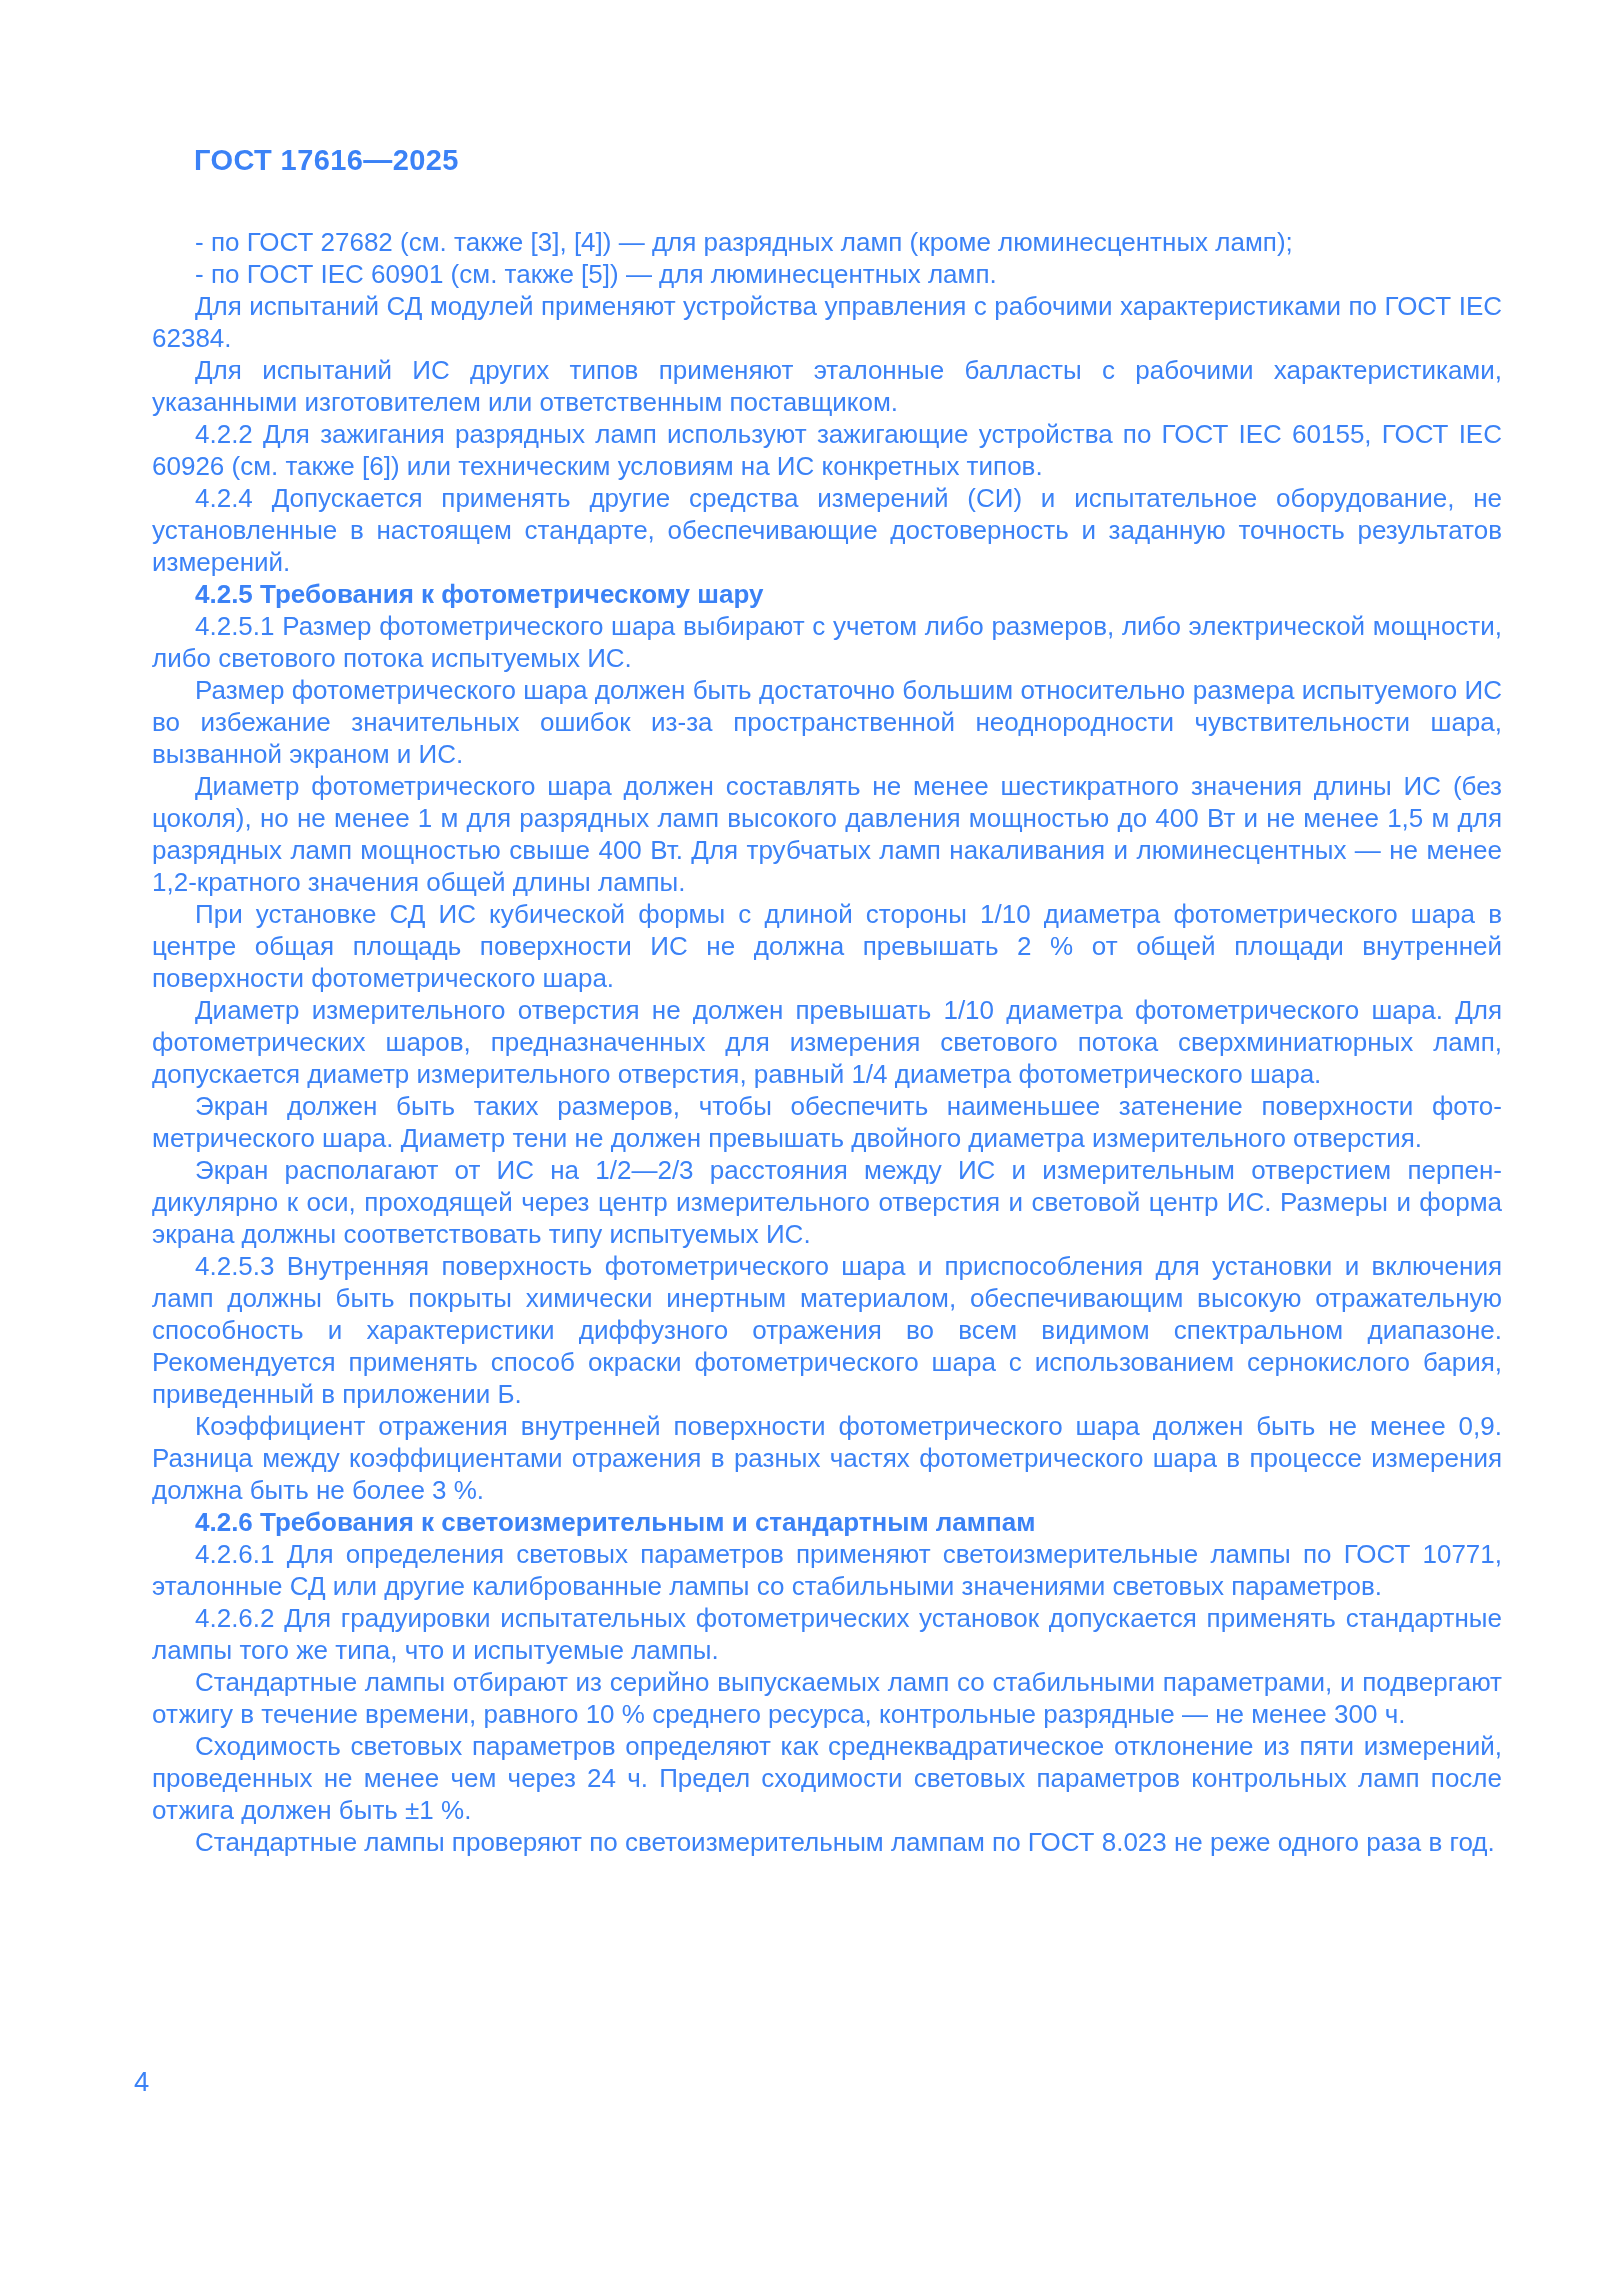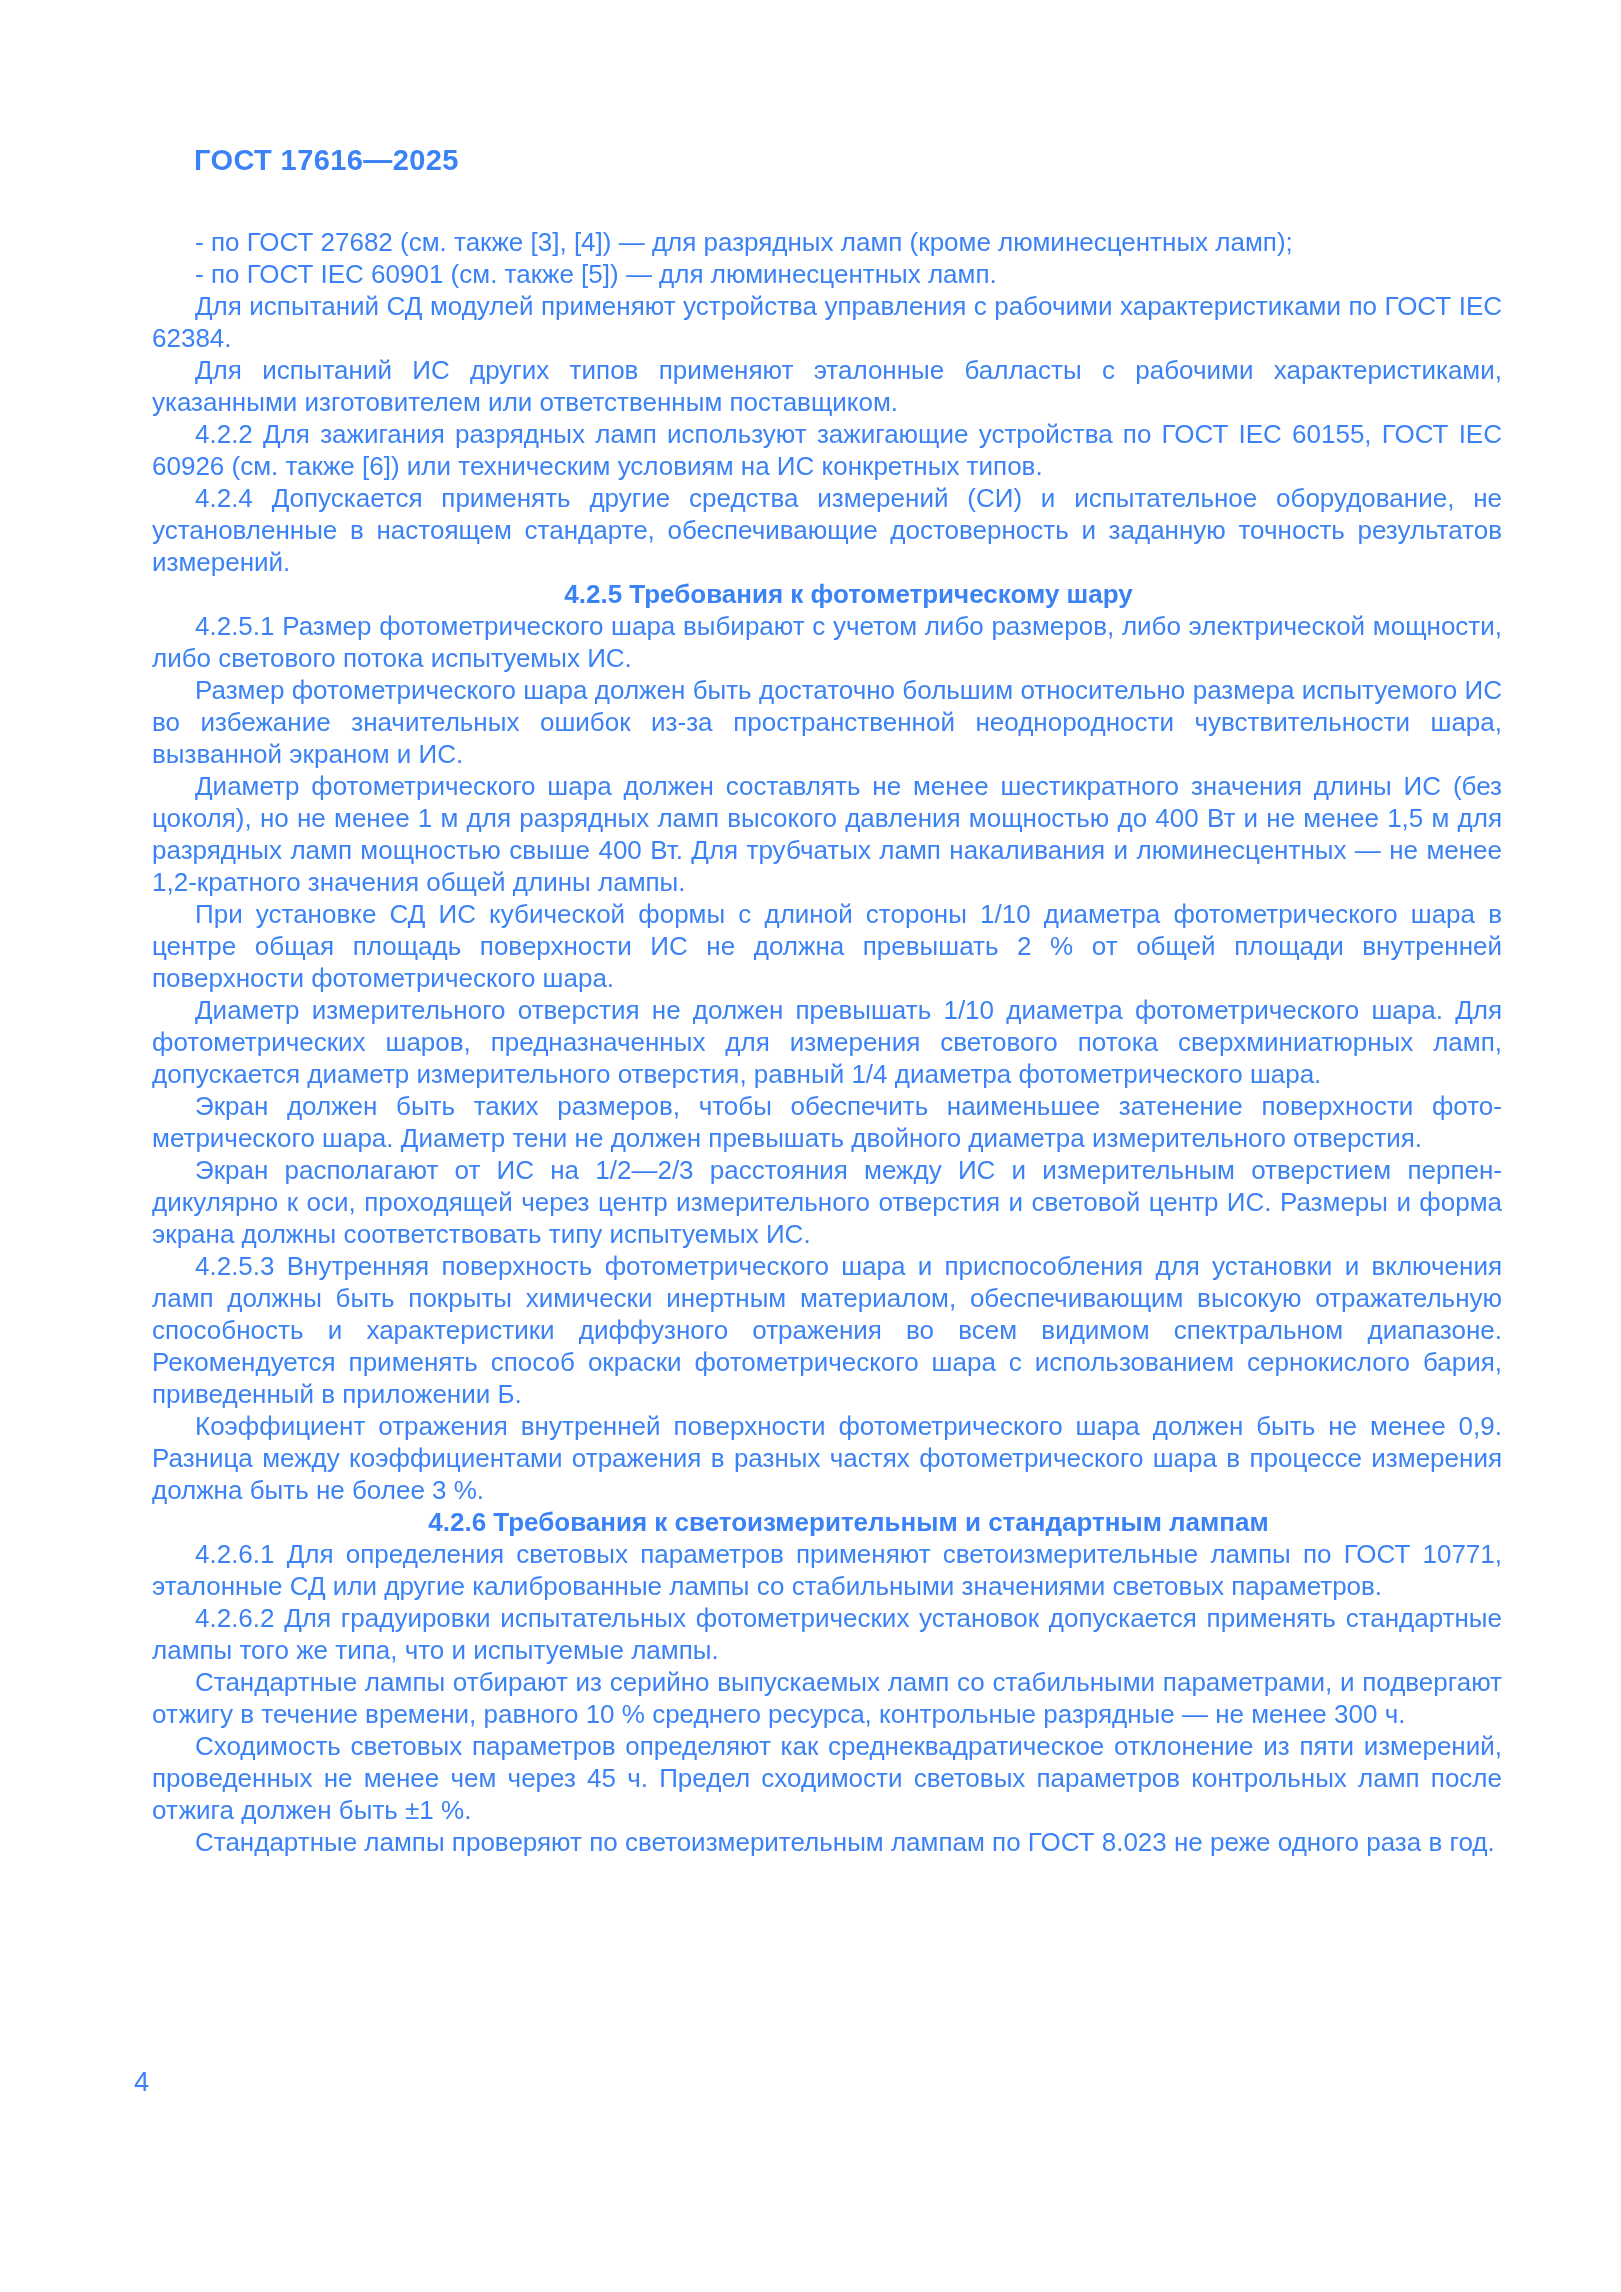--- a/index.html
+++ b/index.html
@@ -35,21 +35,21 @@
     margin: 0;
     font-size: 26px;
     line-height: 32px;
     text-align: justify;
     text-indent: 43px;
     hyphens: manual;
     -webkit-hyphens: manual;
   }
   .para.heading {
     font-weight: bold;
-    text-align: center;
+    text-align: left;
   }
   .page-number {
     position: absolute;
     left: 134px;
     top: 2066px;
     font-size: 27.4px;
     line-height: 32px;
   }
 </style>
 </head>
@@ -72,19 +72,19 @@
       <p class="para">При установке СД ИС кубической формы с длиной стороны 1/10 диаметра фотометрического шара в центре общая площадь поверхности ИС не должна превышать 2 % от общей площади внутрен­ней поверхности фотометрического шара.</p>
       <p class="para">Диаметр измерительного отверстия не должен превышать 1/10 диаметра фотометрического шара. Для фотометрических шаров, предназначенных для измерения светового потока сверхминиатюрных ламп, допускается диаметр измерительного отверстия, равный 1/4 диаметра фотометрического шара.</p>
       <p class="para">Экран должен быть таких размеров, чтобы обеспечить наименьшее затенение поверхности фото­метрического шара. Диаметр тени не должен превышать двойного диаметра измерительного отверстия.</p>
       <p class="para">Экран располагают от ИС на 1/2—2/3 расстояния между ИС и измерительным отверстием перпен­дикулярно к оси, проходящей через центр измерительного отверстия и световой центр ИС. Размеры и форма экрана должны соответствовать типу испытуемых ИС.</p>
       <p class="para">4.2.5.3 Внутренняя поверхность фотометрического шара и приспособления для установки и вклю­чения ламп должны быть покрыты химически инертным материалом, обеспечивающим высокую от­ражательную способность и характеристики диффузного отражения во всем видимом спектральном диапазоне. Рекомендуется применять способ окраски фотометрического шара с использованием сер­нокислого бария, приведенный в приложении Б.</p>
       <p class="para">Коэффициент отражения внутренней поверхности фотометрического шара должен быть не менее 0,9. Разница между коэффициентами отражения в разных частях фотометрического шара в процессе измерения должна быть не более 3 %.</p>
       <p class="para heading">4.2.6 Требования к светоизмерительным и стандартным лампам</p>
       <p class="para">4.2.6.1 Для определения световых параметров применяют светоизмерительные лампы по ГОСТ 10771, эталонные СД или другие калиброванные лампы со стабильными значениями световых параметров.</p>
       <p class="para">4.2.6.2 Для градуировки испытательных фотометрических установок допускается применять стан­дартные лампы того же типа, что и испытуемые лампы.</p>
       <p class="para">Стандартные лампы отбирают из серийно выпускаемых ламп со стабильными параметрами, и подвер­гают отжигу в течение времени, равного 10 % среднего ресурса, контрольные разрядные — не менее 300 ч.</p>
-      <p class="para">Сходимость световых параметров определяют как среднеквадратическое отклонение из пяти из­мерений, проведенных не менее чем через 45 ч. Предел сходимости световых параметров контрольных ламп после отжига должен быть ±1 %.</p>
+      <p class="para">Сходимость световых параметров определяют как среднеквадратическое отклонение из пяти из­мерений, проведенных не менее чем через 24 ч. Предел сходимости световых параметров контрольных ламп после отжига должен быть ±1 %.</p>
       <p class="para">Стандартные лампы проверяют по светоизмерительным лампам по ГОСТ 8.023 не реже одного раза в год.</p>
     </div>
 
   <div class="page-number">4</div>
 </div>
 
 
 </body></html>

